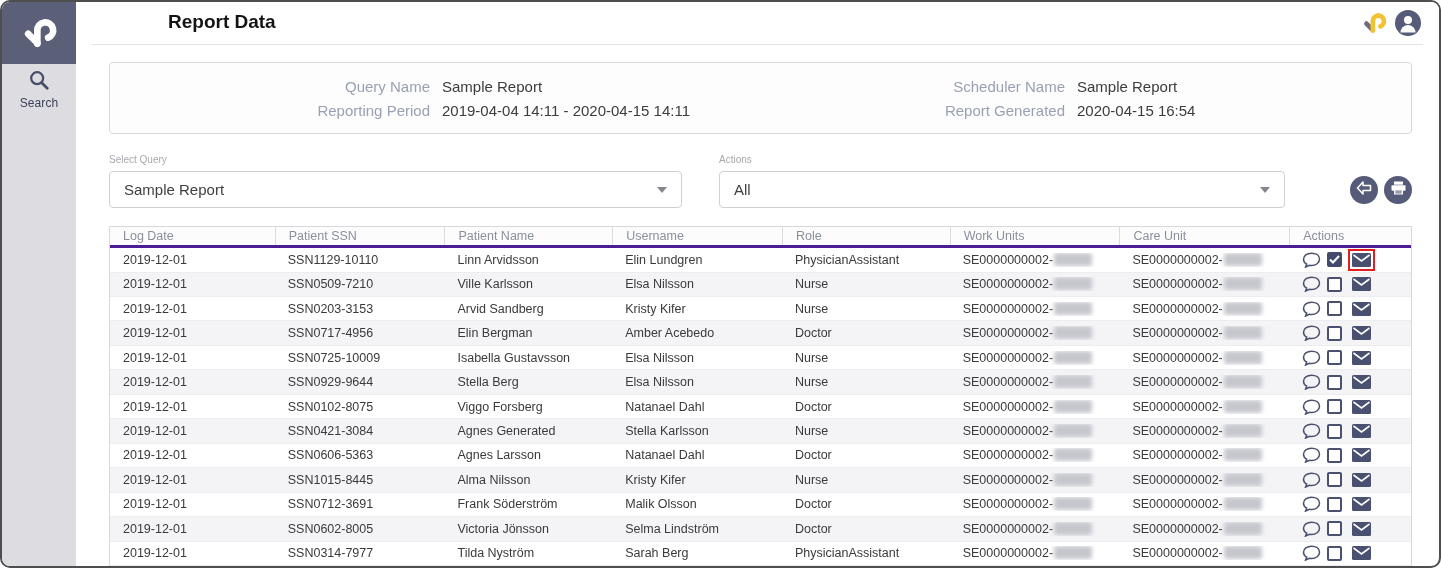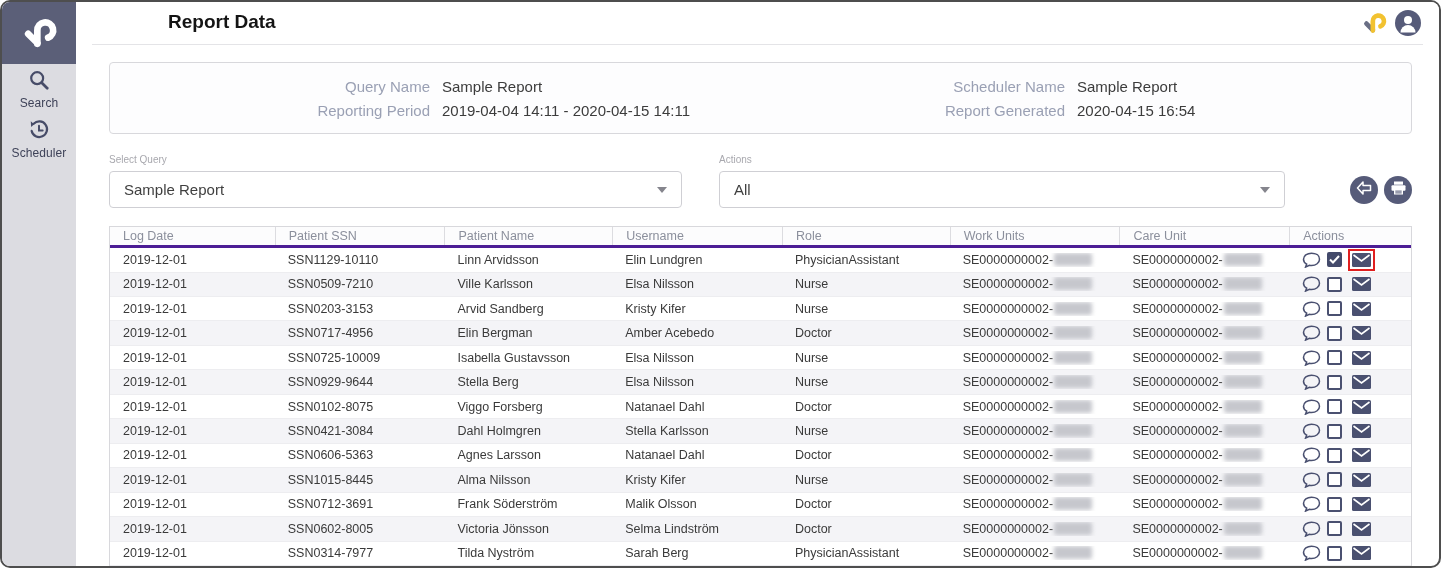--- a/index.html
+++ b/index.html
@@ -97,30 +97,20 @@
       <span>
         <svg width="22" height="22" viewBox="0 0 24 24">
             <circle cx="10" cy="10" r="6.5" fill="none" stroke="#474c68" stroke-width="2.4"></circle>
             <path d="M15 15 L21 21" stroke="#474c68" stroke-width="3" stroke-linecap="round"></path>
           </svg>
       </span>
       <span class="nav-label">Search</span>
     </div>
 
 
-    <div class="nav-item">
-      <span>
-        <svg width="22" height="22" viewBox="0 0 24 24">
-            <path d="M6.2 5.2 A 8.5 8.5 0 1 1 4 13" fill="none" stroke="#474c68" stroke-width="2.4" stroke-linecap="round"></path>
-            <path d="M3 2.5 L6.8 5.6 L3.4 8.6 Z" fill="#474c68"></path>
-            <path d="M12 7.5 V12.5 H16" fill="none" stroke="#474c68" stroke-width="2.2" stroke-linecap="round"></path>
-          </svg>
-      </span>
-      <span class="nav-label">Scheduler</span>
-    </div>
 
   </div>
 
   <div class="summary-panel">
     <div class="sum-col left">
       <div class="sum-row">
         <span class="sum-label">Query Name</span>
         <span class="sum-value">Sample Report</span>
       </div>
       <div class="sum-row">
@@ -344,21 +334,21 @@
               <svg width="19" height="14" viewBox="0 0 19 14">
                 <rect width="19" height="14" rx="1.5" fill="#4a5070"></rect>
                 <path d="M1.5 2 L9.5 8 L17.5 2" fill="none" stroke="#fff" stroke-width="1.6"></path>
               </svg>
             </span>
           </div>
         </div>
         <div class="trow alt">
           <div class="td c0">2019-12-01</div>
           <div class="td c1">SSN0421-3084</div>
-          <div class="td c2">Dahl Holmgren</div>
+          <div class="td c2">Agnes Generated</div>
           <div class="td c3">Stella Karlsson</div>
           <div class="td c4">Nurse</div>
           <div class="td c5"><span>SE0000000002-</span><span class="blur"></span></div>
           <div class="td c6"><span>SE0000000002-</span><span class="blur"></span></div>
           <div class="td c7 actions-cell">
             <span class="icon-btn">
               <svg width="19" height="16" viewBox="0 0 20 17">
                 <path d="M10 1.2 C5.3 1.2 1.5 4 1.5 7.6 c0 2.2 1.4 4.1 3.4 5.3 L3.7 16 l4.1 -1.8 c0.7 0.1 1.4 0.2 2.2 0.2 c4.7 0 8.5 -2.8 8.5 -6.8 S14.7 1.2 10 1.2 Z" fill="none" stroke="#4a5070" stroke-width="1.6"></path>
               </svg>
             </span>

